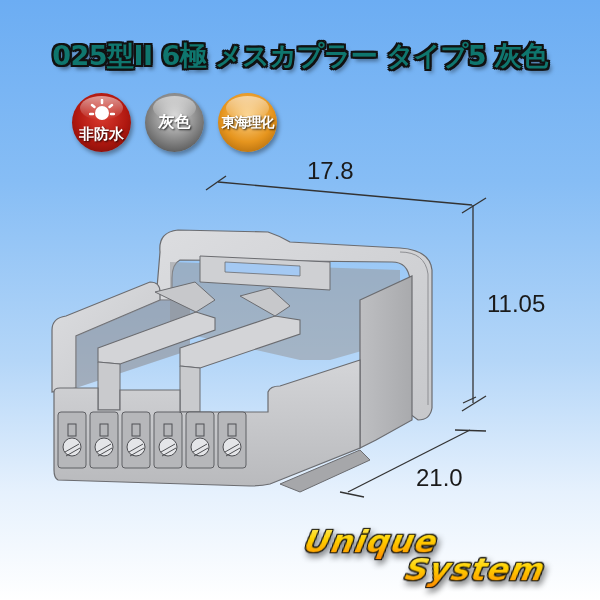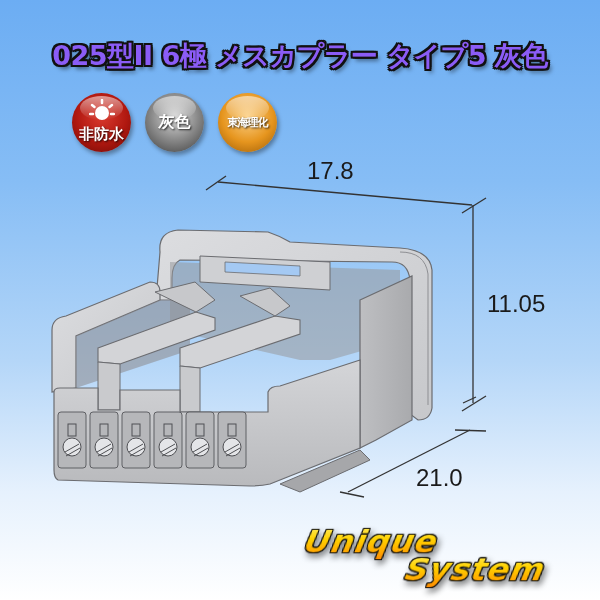--- a/index.html
+++ b/index.html
@@ -4,21 +4,21 @@
 <style>
   html, body { margin:0; padding:0; }
   body {
     width:600px; height:600px; overflow:hidden; position:relative;
     background: linear-gradient(to bottom, #6cadf3 0%, #86bdf5 30%, #b4d6f8 60%, #e6f1fd 82%, #ffffff 100%);
     font-family: "DejaVu Sans", sans-serif;
   }
   .title {
     position:absolute; left:0; top:38px; width:600px; text-align:center;
     font-family: "DejaVu Sans", sans-serif; font-weight:bold; font-size:27px;
-    color:#8b5cf6; letter-spacing:-0.5px;
+    color:#0f766e; letter-spacing:-0.5px;
     text-shadow:
       -2px -2px 0 #111, 2px -2px 0 #111, -2px 2px 0 #111, 2px 2px 0 #111,
       0 -2px 0 #111, 0 2px 0 #111, -2px 0 0 #111, 2px 0 0 #111,
       3px 4px 4px rgba(0,0,0,0.5);
   }
   .badges { position:absolute; left:25px; top:93px; display:flex; gap:14px;margin-left:47px; }
   .badge {
     width:59px; height:59px; border-radius:50%; position:relative;
     display:flex; align-items:center; justify-content:center;
     box-shadow: 2px 3px 4px rgba(0,0,0,0.35);
@@ -29,21 +29,21 @@
   }
   .badge span {
     position:relative; z-index:2; color:#fff; font-weight:bold;
     text-shadow: 1px 1px 2px rgba(0,0,0,0.8);
   }
   .b-red { background: radial-gradient(circle at 50% 40%, #d93a2e 0%, #b01810 55%, #6e0a05 100%); }
   .b-gray { background: radial-gradient(circle at 50% 40%, #d9d9d9 0%, #8a8a8a 50%, #3c3c3c 100%); }
   .b-orange { background: radial-gradient(circle at 50% 40%, #fcd28a 0%, #e6951e 55%, #9a5a06 100%); }
   .b-red span { font-size:15px; margin-top:24px; }
   .b-gray span { font-size:16px; }
-  .b-orange span { font-size:11px; letter-spacing:-1px; }
+  .b-orange span { font-size:14px; letter-spacing:-1px; }
   .sun { position:absolute; left:17px; top:6px; width:26px; height:26px; z-index:2; }
   .dim { position:absolute; font-family:"Liberation Sans", sans-serif; font-size:24px; color:#1a1a1a; }
   .svgwrap { position:absolute; left:0; top:0; width:600px; height:600px; }
   .logo {
     position:absolute; font-family:"DejaVu Sans", sans-serif; font-weight:bold; font-style:italic;
     font-size:32px; color:#ffd21a; transform:skewX(-12deg);
     background: linear-gradient(to bottom, #fff27a 0%, #ffd200 45%, #ff8a00 100%);
     -webkit-background-clip:text; background-clip:text; -webkit-text-fill-color:transparent;
     filter: drop-shadow(1px 0 0 #111) drop-shadow(-1px 0 0 #111) drop-shadow(0 1px 0 #111) drop-shadow(0 -1px 0 #111) drop-shadow(3px 4px 3px rgba(0,0,0,0.45));
     letter-spacing:1px;

